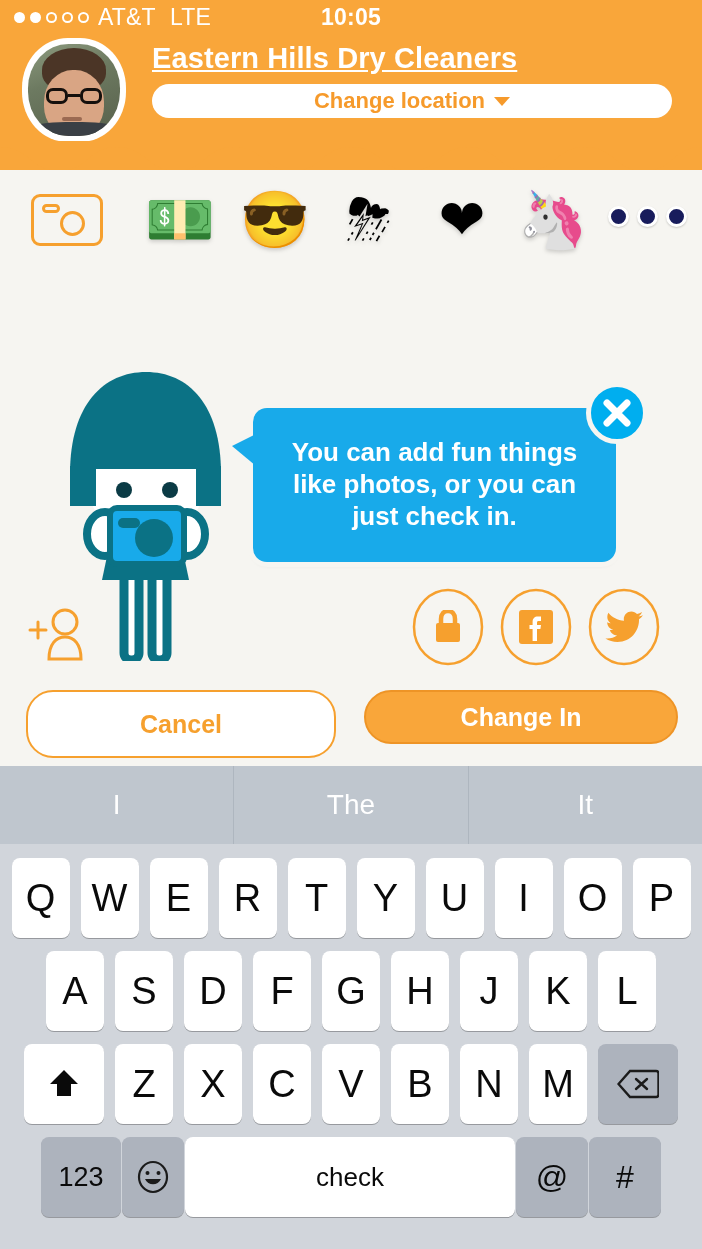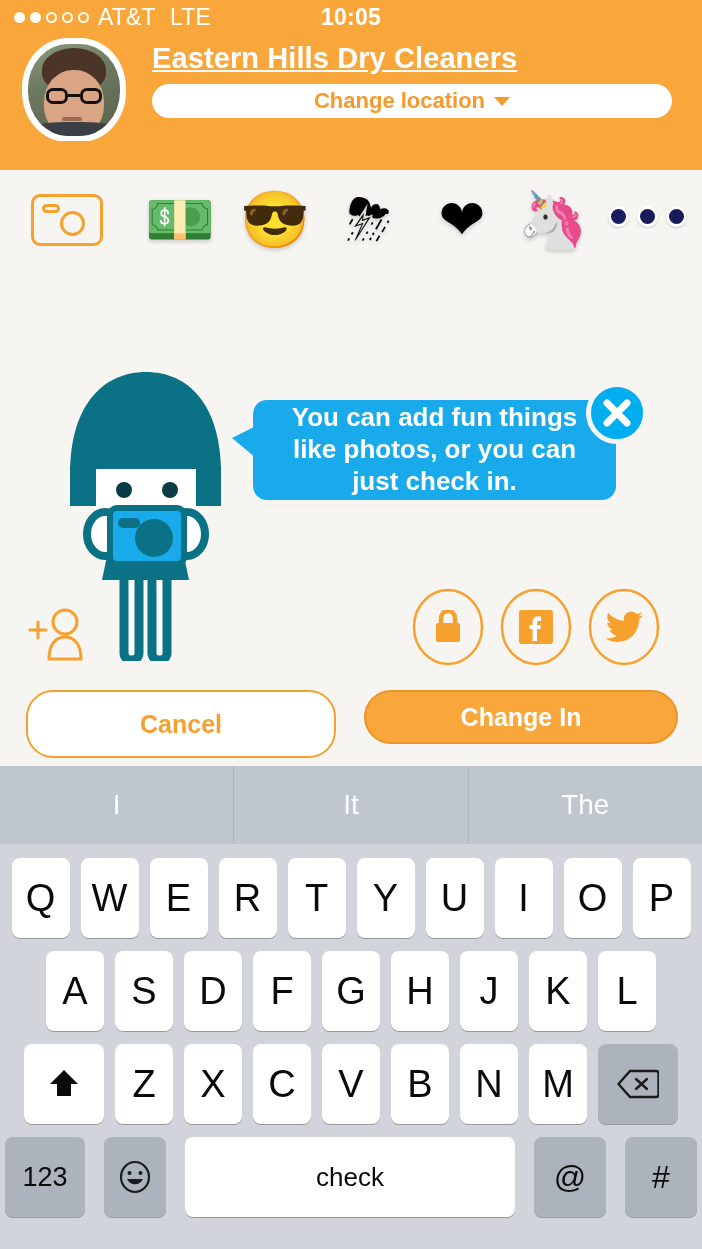--- a/index.html
+++ b/index.html
@@ -123,21 +123,21 @@
 
   
   .canvas {
     position: absolute; top: 276px; left: 0; width: 702px; height: 490px;
     background: #F6F5F1;
   }
 
   .character { position: absolute; left: 48px; top: 90px; width: 200px; height: 295px; }
 
   .bubble {
-    position: absolute; left: 253px; top: 124px; width: 363px; height: 100px;
+    position: absolute; left: 253px; top: 132px; width: 363px; height: 154px;
     background: #18AAEA; border-radius: 14px;
     box-shadow: 0 0 0 5px #F6F5F1, 0 3px 5px rgba(0,0,0,.10);
     display: flex; align-items: center; justify-content: center;
   }
   .bubble-text {
     color: #fff; font-size: 26px; font-weight: 600; line-height: 1.22;
     text-align: center; padding: 0 14px;
   }
   .bubble-tail {
     position: absolute; left: -21px; top: 26px; width: 0; height: 0;
@@ -184,21 +184,21 @@
     flex: 1; display: flex; align-items: center; justify-content: center;
     color: #fff; font-size: 28px; cursor: pointer;
     border-right: 1px solid #AEB6BF;
   }
   .pred:last-child { border-right: none; }
 
   .krow { display: flex; justify-content: center; align-items: center; }
   .krow1 { margin-top: 14px; gap: 11px; padding: 0 4px; }
   .krow2 { margin-top: 13px; gap: 11px; }
   .krow3 { margin-top: 13px; gap: 11px; }
-  .krow4 { margin-top: 13px; gap: 19px; }
+  .krow4 { margin-top: 13px; gap: 1px; }
   .key {
     width: 58px; height: 80px; background: #fff; border-radius: 8px;
     display: flex; align-items: center; justify-content: center;
     font-size: 38px; color: #0A0A0A; font-weight: 400;
     box-shadow: 0 1px 0 rgba(0,0,0,.28); cursor: pointer;
   }
   .key.gray { background: #ADB3BD; }
   .key.space { width: 330px; font-size: 26px; }
   .key.num { width: 80px; font-size: 27px; }
   .key.emoji { width: 62px; font-size: 34px; }
@@ -357,22 +357,22 @@
     </svg>
   </div>
 
   <button class="btn-cancel">Cancel</button>
   <button class="btn-checkin">Change In</button>
 
   <div class="keyboard">
 
     <div class="predbar">
       <div class="pred">I</div>
+      <div class="pred">The</div>
       <div class="pred">It</div>
-      <div class="pred">The</div>
     </div>
 
     <div class="krow krow1">
       <div class="key">Q</div>
       <div class="key">W</div>
       <div class="key">E</div>
       <div class="key">R</div>
       <div class="key">T</div>
       <div class="key">Y</div>
       <div class="key">U</div>

